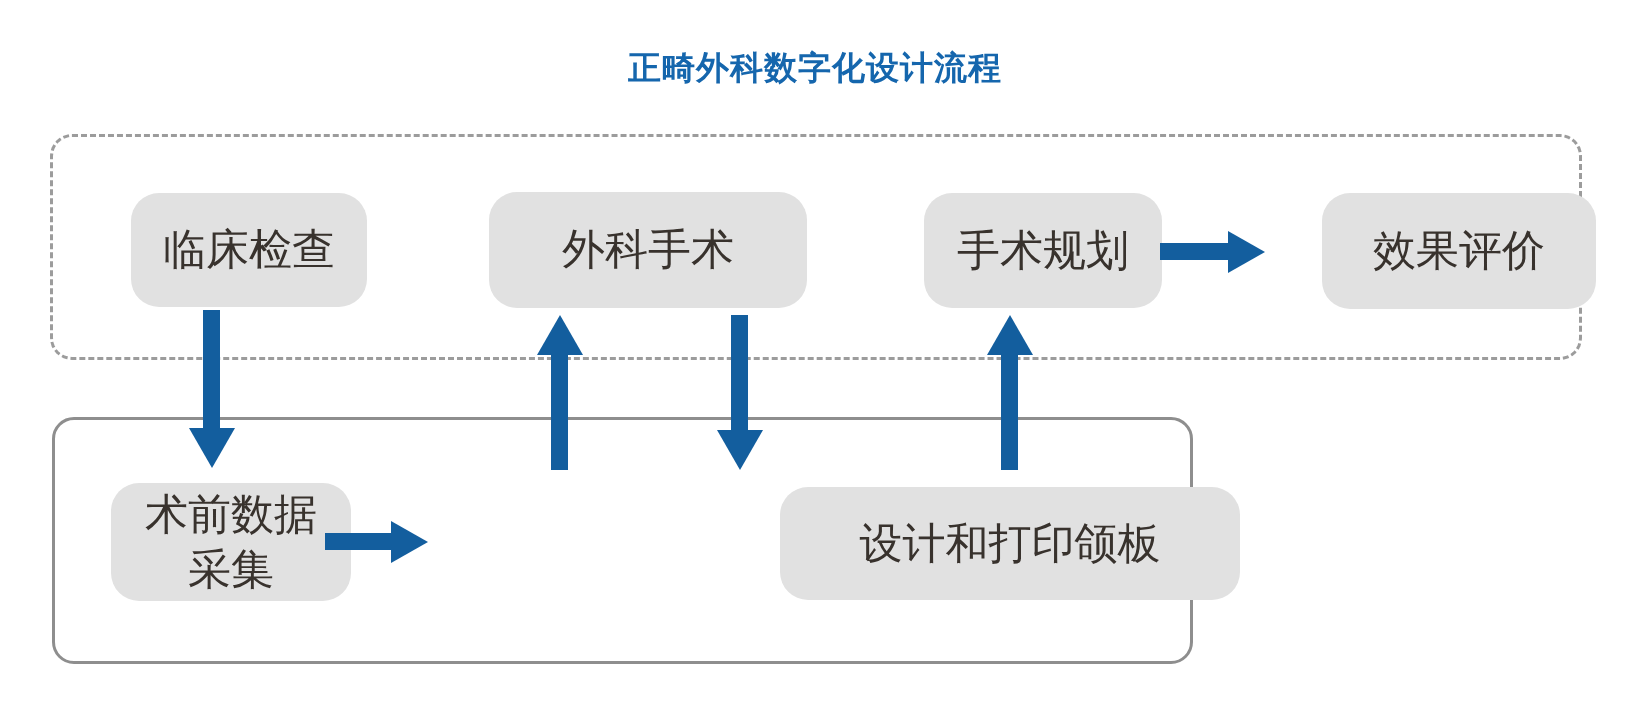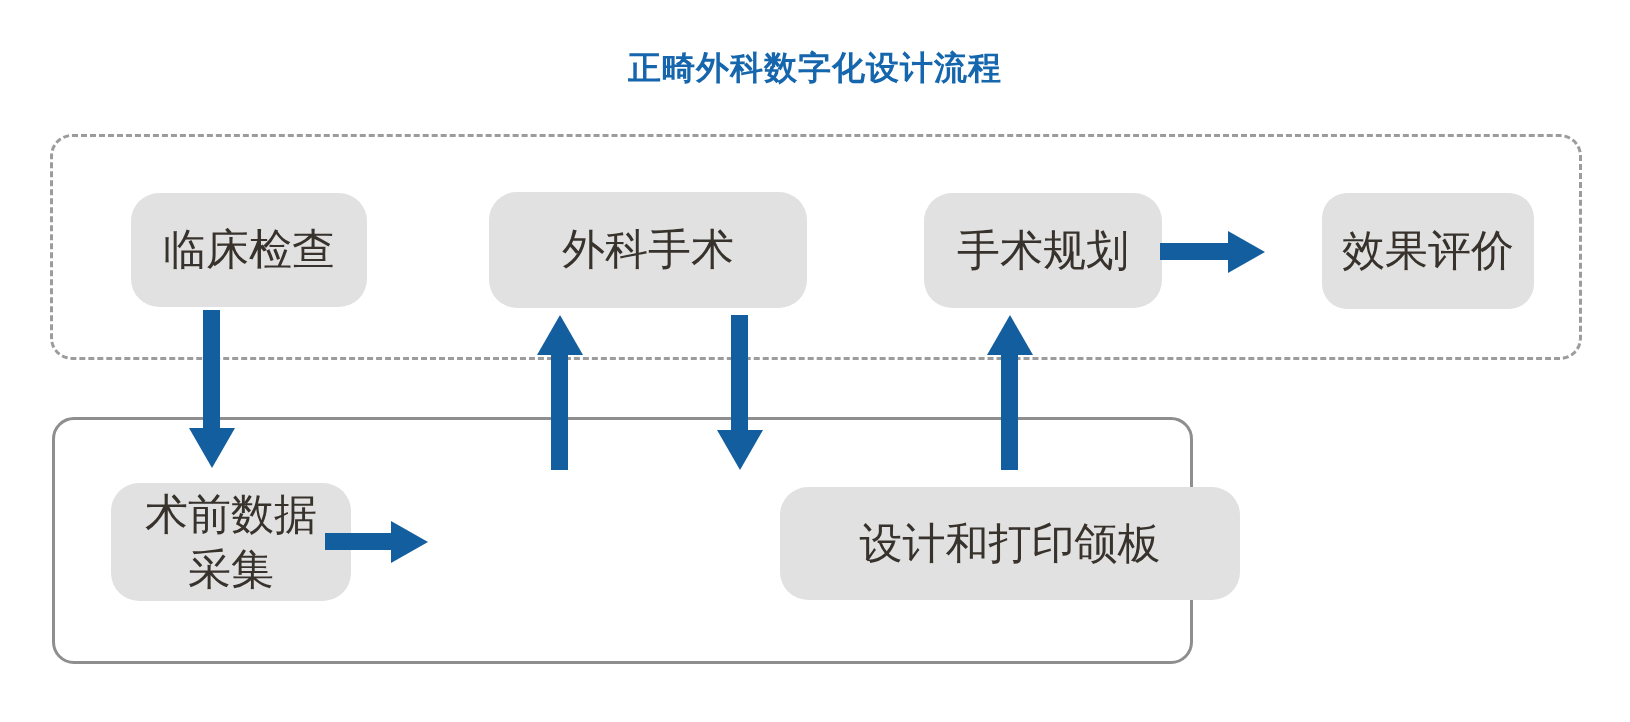--- a/index.html
+++ b/index.html
@@ -47,21 +47,21 @@
     text-align: center;
     font-size: 43px;
     line-height: 1.28;
     color: #38322D;
     margin-left: 34px;
   }
 
   .n-clinical   { left: 97px;   top: 193px; width: 236px; height: 114px; }
   .n-planning   { left: 455px;  top: 192px; width: 318px; height: 116px; }
   .n-surgery    { left: 890px;  top: 193px; width: 238px; height: 115px; }
-  .n-outcome    { left: 1288px; top: 193px; width: 212px; height: 116px; border-radius: 25px; }
+  .n-outcome    { left: 1288px; top: 193px; width: 274px; height: 116px; }
   .n-preop      { left: 77px;   top: 483px; width: 240px; height: 118px; align-items: center; }
   .n-dataproc   { left: 442px;  top: 485px; width: 240px; height: 113px; }
   .n-splint     { left: 746px;  top: 487px; width: 460px; height: 113px; }
 
   .arrow { position: absolute; pointer-events: none; }
   .shaft-v { position: absolute; width: 17px; background: #135E9E; }
   .shaft-h { position: absolute; height: 17px; background: #135E9E; }
   .head-down {
     position: absolute; width: 0; height: 0;
     border-left: 23px solid transparent;

